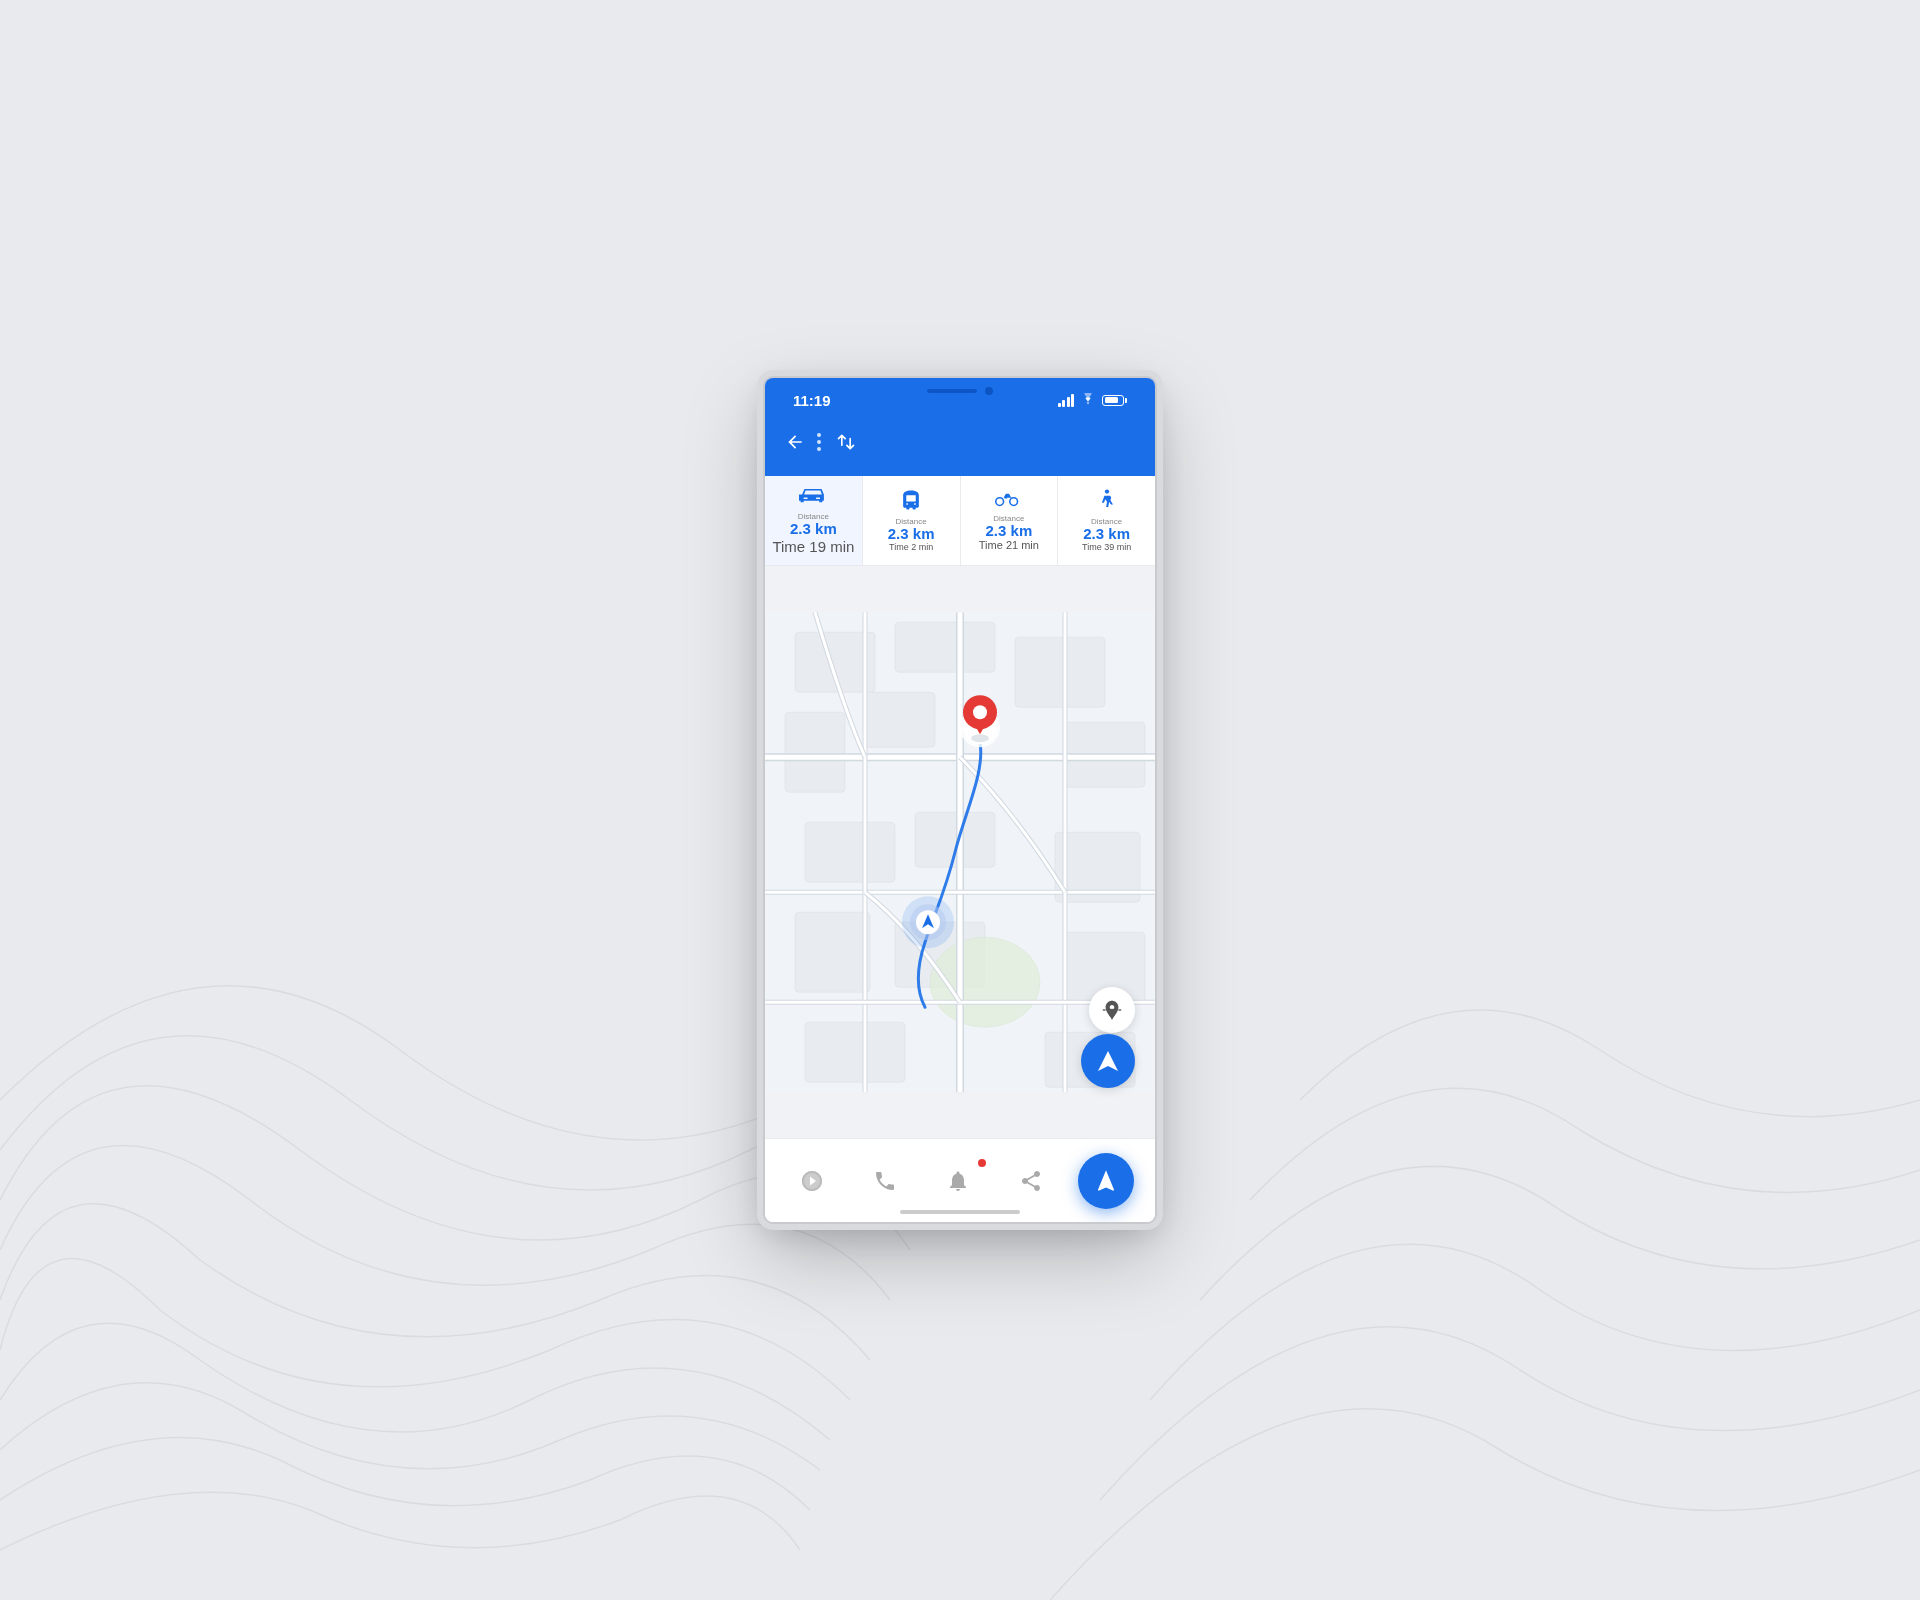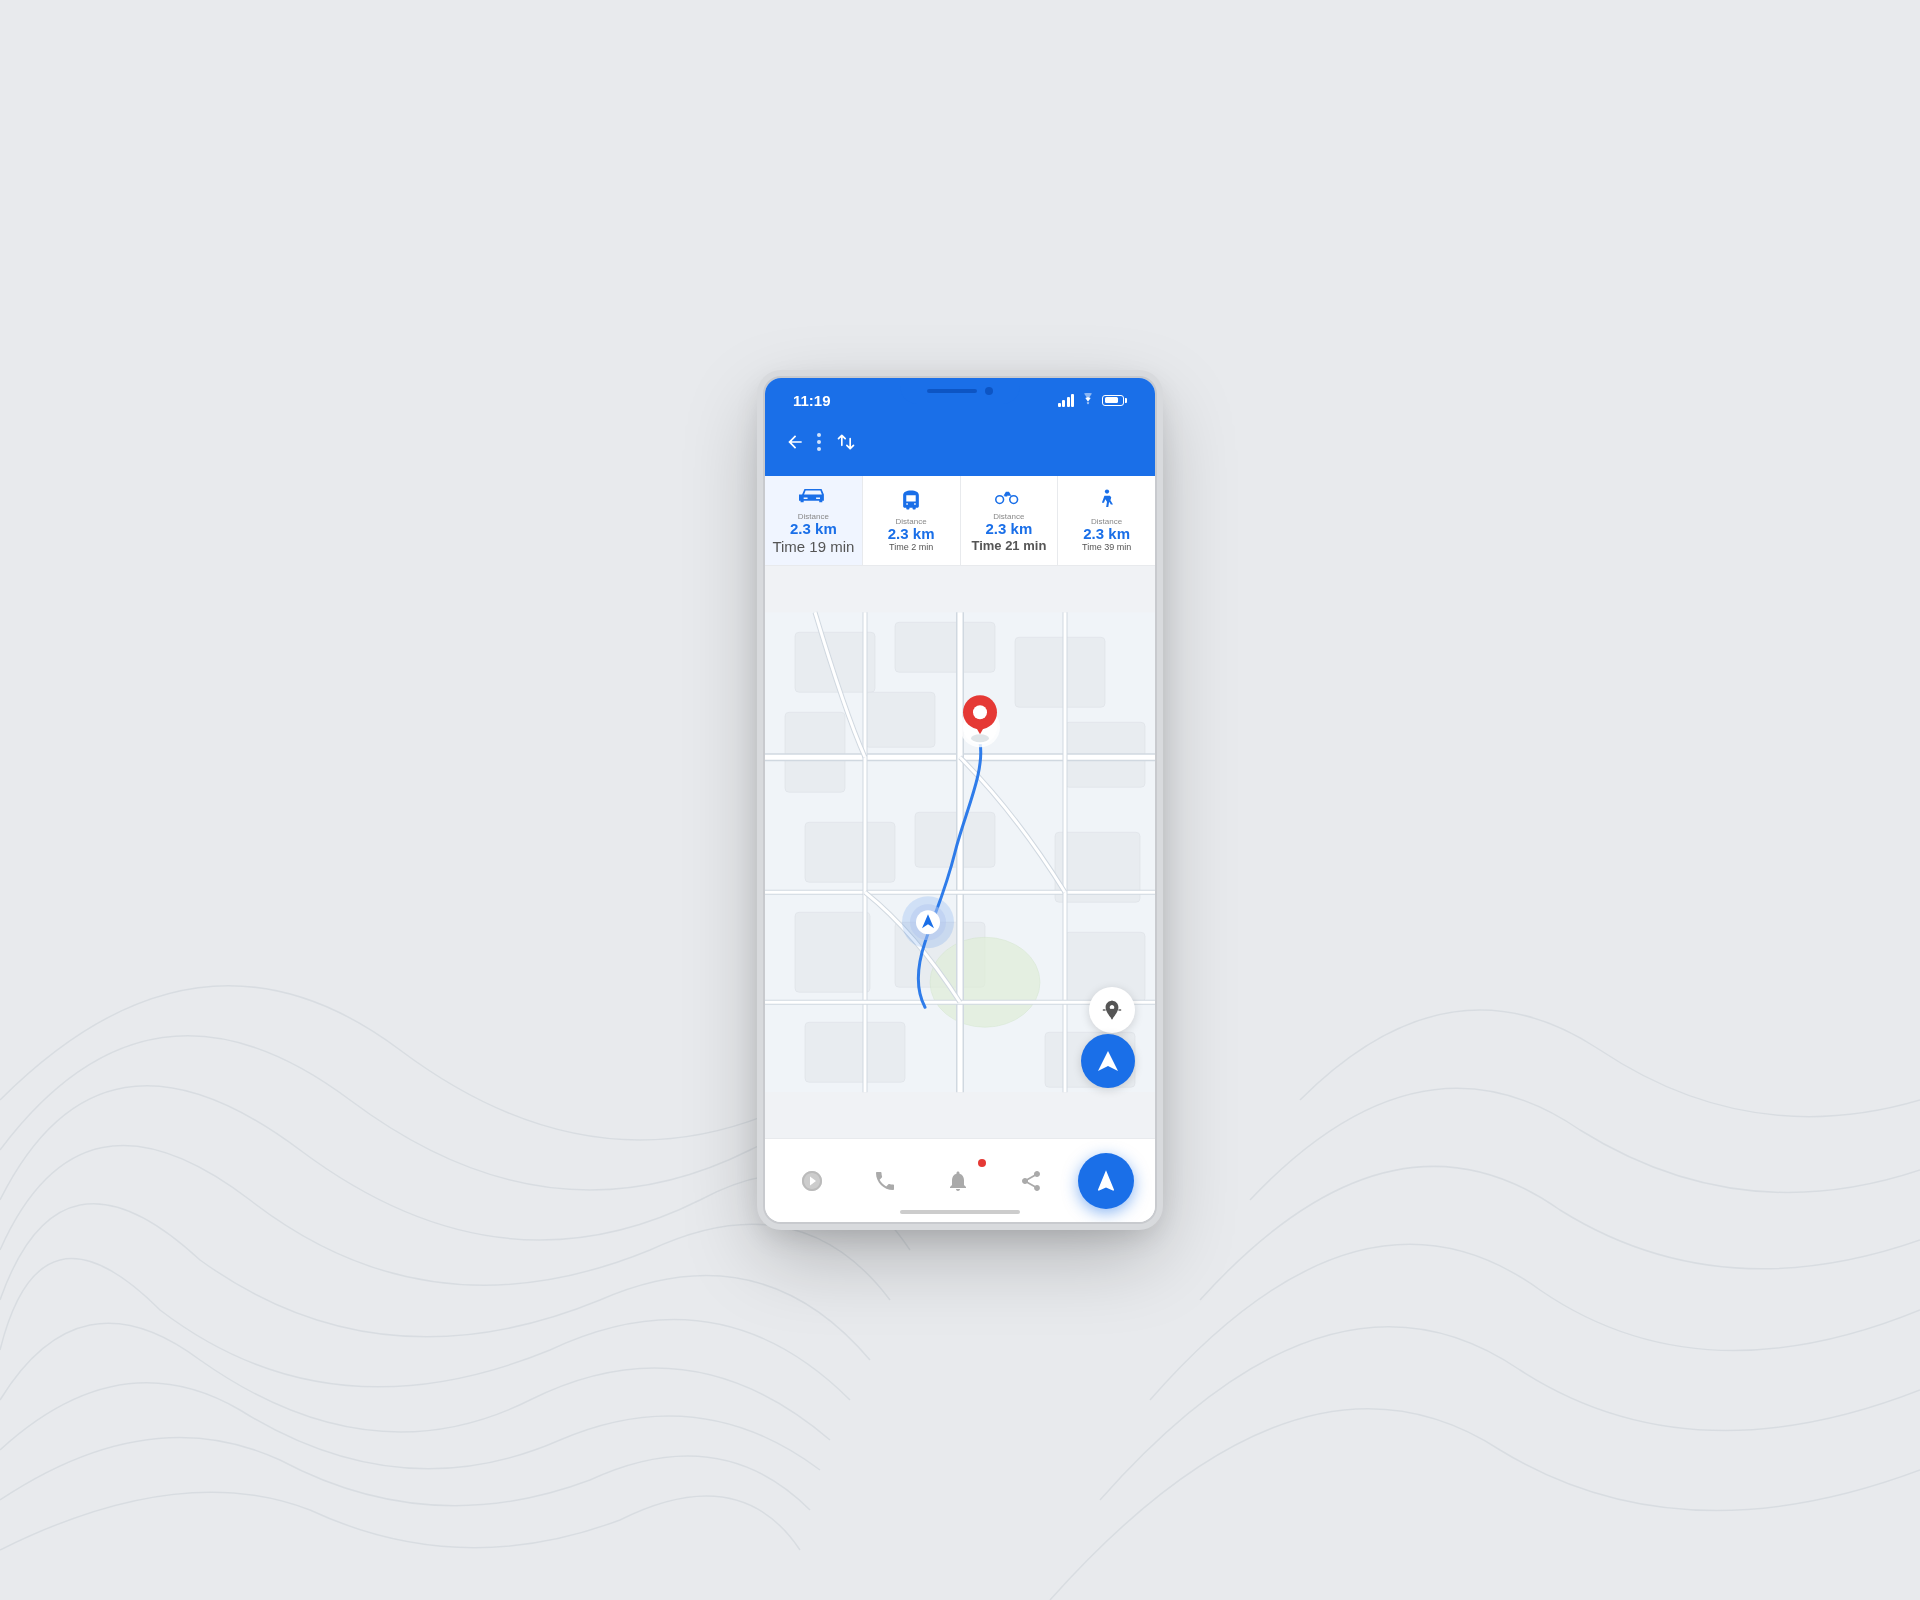--- a/index.html
+++ b/index.html
@@ -26,21 +26,21 @@
       height: 100%;
       opacity: 0.35;
     }
 
     
     .phone {
       position: relative;
       width: 390px;
       height: 844px;
       background: #f0f2f5;
-      border-radius: 16px;
+      border-radius: 8px;
       box-shadow:
         0 0 0 2px #c8cace,
         0 0 0 8px #d8dadd,
         0 30px 80px rgba(0,0,0,0.25),
         0 10px 30px rgba(0,0,0,0.15);
       overflow: hidden;
       z-index: 10;
     }
 
     
@@ -436,21 +436,21 @@
       </div>
 
       <div class="transport-item">
         <div style="color:#1a6fe8;">
           <svg width="28" height="20" viewBox="0 0 36 24" fill="#1a6fe8">
             <path d="M6 8a6 6 0 100 12A6 6 0 006 8zm0 10a4 4 0 110-8 4 4 0 010 8zm18-10a6 6 0 100 12A6 6 0 0024 8zm0 10a4 4 0 110-8 4 4 0 010 8zM14 4h4l3 5H11l3-5zm-2 6l2-3 2 3h-4z"></path>
           </svg>
         </div>
         <span style="font-size:8px;color:#888;">Distance</span>
         <span style="font-size:15px;font-weight:800;color:#1a6fe8;line-height:1.1;">2.3 km</span>
-        <span style="font-size:13px;color:#555;font-weight:bold;">
+        <span style="font-size:11px;color:#555;">
           Time <span>21 min</span>
         </span>
       </div>
 
       <div class="transport-item">
         <div style="color:#1a6fe8;">
           <svg width="22" height="24" viewBox="0 0 24 28" fill="#1a6fe8">
             <circle cx="12" cy="3" r="2.5"></circle>
             <path d="M9 8l-3 8h2.5l1.5-4 2 3-1 6h2.5l1-6 2 3h2.5l-3-5 1-3-1.5-2L9 8z"></path>
           </svg>

